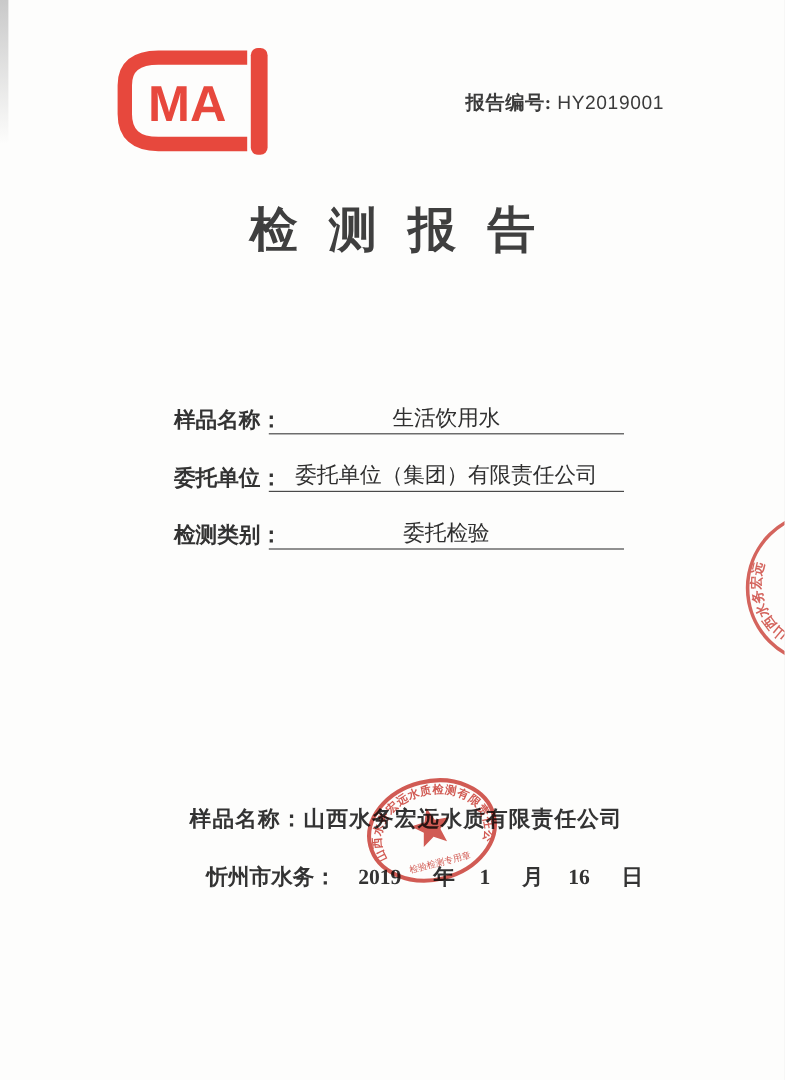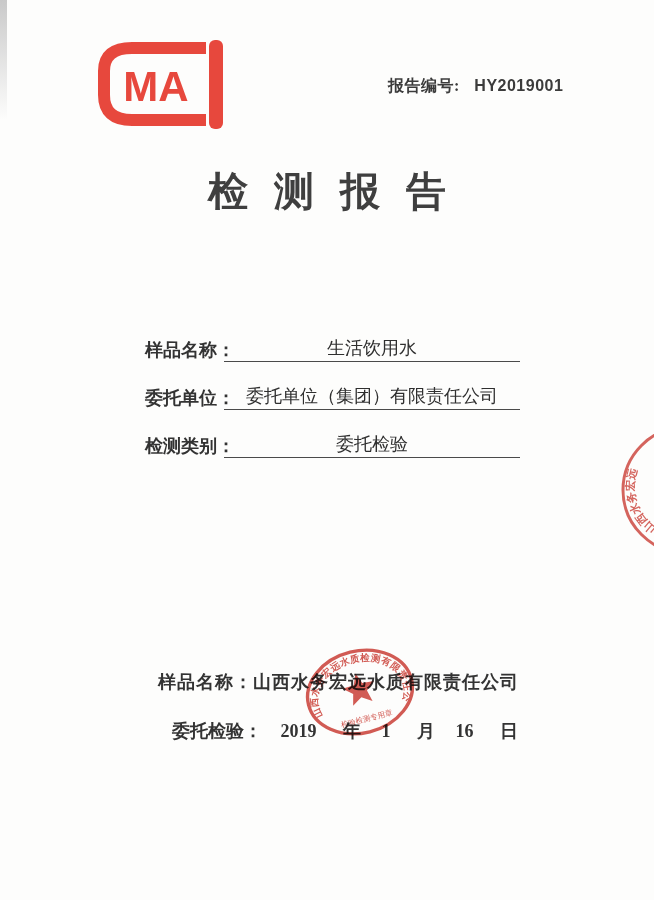--- a/index.html
+++ b/index.html
@@ -9,21 +9,21 @@
     background:linear-gradient(to bottom,#c9c9c9,rgba(201,201,201,0));}
   
   .cma{position:absolute;left:66px;top:38px;width:150px;color:#e5382d;margin-left:28px;}
   .cma svg{display:block;}
   .cma-number{font-family:"Liberation Sans","DejaVu Sans",sans-serif;font-weight:bold;
     font-size:16px;letter-spacing:2px;color:#e5382d;margin-top:3px;margin-left:2px;
     opacity:.92;}
   
   .report-no{position:absolute;left:388px;top:76px;font-size:16px;color:#3b3b3b;
     font-weight:600;letter-spacing:.5px;white-space:nowrap;}
-  .report-no .val{font-family:"Liberation Sans","DejaVu Sans",sans-serif;font-weight:700;margin-left:10px;}
+  .report-no .val{font-family:"Liberation Sans","DejaVu Sans",sans-serif;font-weight:400;margin-left:0;}
   
   .title{position:absolute;left:0;top:164px;width:100%;text-align:center;
     font-family:"Liberation Sans","DejaVu Sans",sans-serif;font-weight:bold;
     font-size:40px;color:#3f3f3f;letter-spacing:26px;text-indent:26px;}
   
   .fields{position:absolute;left:145px;top:336px;}
   .field-row{display:flex;align-items:flex-end;margin-bottom:22px;}
   .field-label{font-size:18px;font-weight:600;color:#333;white-space:nowrap;width:79px;}
   .field-value{width:296px;border-bottom:1.5px solid #4a4a4a;text-align:center;
     font-size:18px;color:#2f2f2f;padding-bottom:1px;white-space:nowrap;}
@@ -78,21 +78,21 @@
       <span class="field-label">检测类别：</span>
       <span class="field-value">委托检验</span>
     </div>
   </div>
 
   <div class="company-row">
     <span>样品名称：</span><span>山西水务宏远水质有限责任公司</span>
   </div>
 
   <div class="date-row">
-    <span>委托检验：</span>
+    <span>忻州市水务：</span>
     <span class="num">2019</span>
     <span class="unit">年</span>
     <span class="num">1</span>
     <span class="unit">月</span>
     <span class="num">16</span>
     <span class="unit">日</span>
   </div>
 
   <div class="seal">
     <svg width="124" height="124" viewBox="0 0 124 124">

